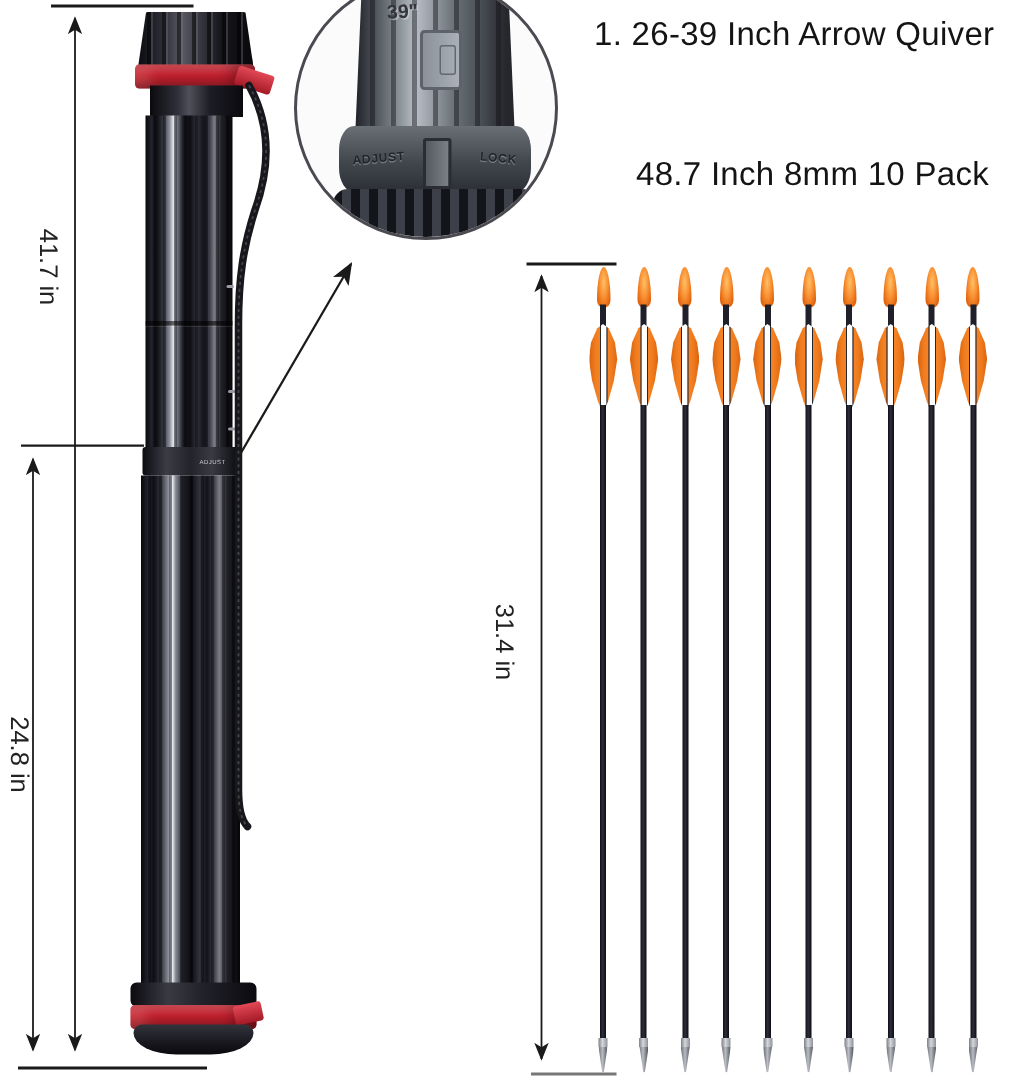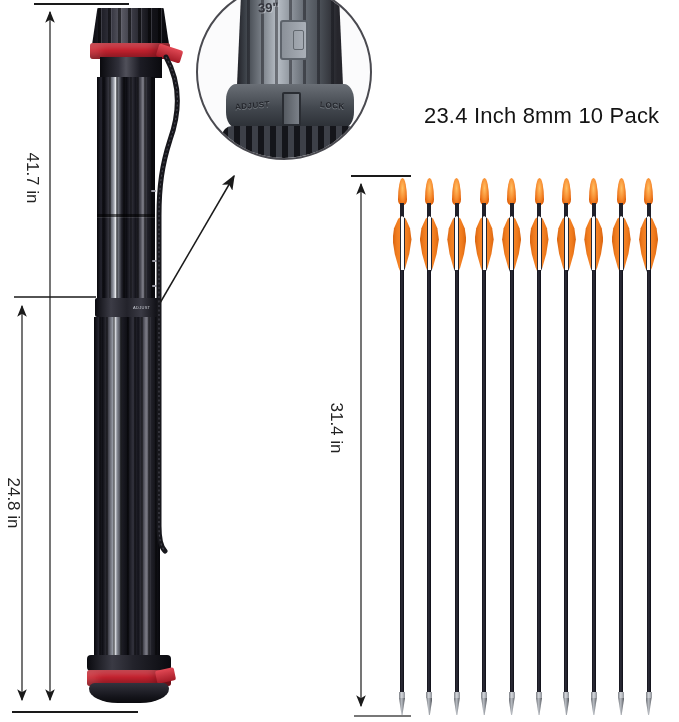--- a/index.html
+++ b/index.html
@@ -224,14 +224,15 @@
     <line x1="22" y1="306" x2="22" y2="700" stroke="#1a1a1a" stroke-width="1.2" marker-start="url(#ah)" marker-end="url(#ah)"></line>
     <line x1="361" y1="184" x2="361" y2="706" stroke="#1a1a1a" stroke-width="1.2" marker-start="url(#ah)" marker-end="url(#ah)"></line>
 
     <line x1="160" y1="303" x2="234" y2="176" stroke="#1a1a1a" stroke-width="1.5" marker-end="url(#ah)"></line>
   </svg>
 
   <div class="dim-label" style="left:6px;top:168px;">41.7 in</div>
   <div class="dim-label" style="left:-13px;top:493px;">24.8 in</div>
   <div class="dim-label" style="left:310px;top:418px;">31.4 in</div>
 
-  <div class="spec-line" style="left:424px;top:103px;">23.4 Inch 8mm 10 Pack</div>
+  <div class="spec-line" style="left:396px;top:10px;">1. 26-39 Inch Arrow Quiver</div>
+  <div class="spec-line" style="left:424px;top:103px;">48.7 Inch 8mm 10 Pack</div>
 </div>
 
 </body></html>

